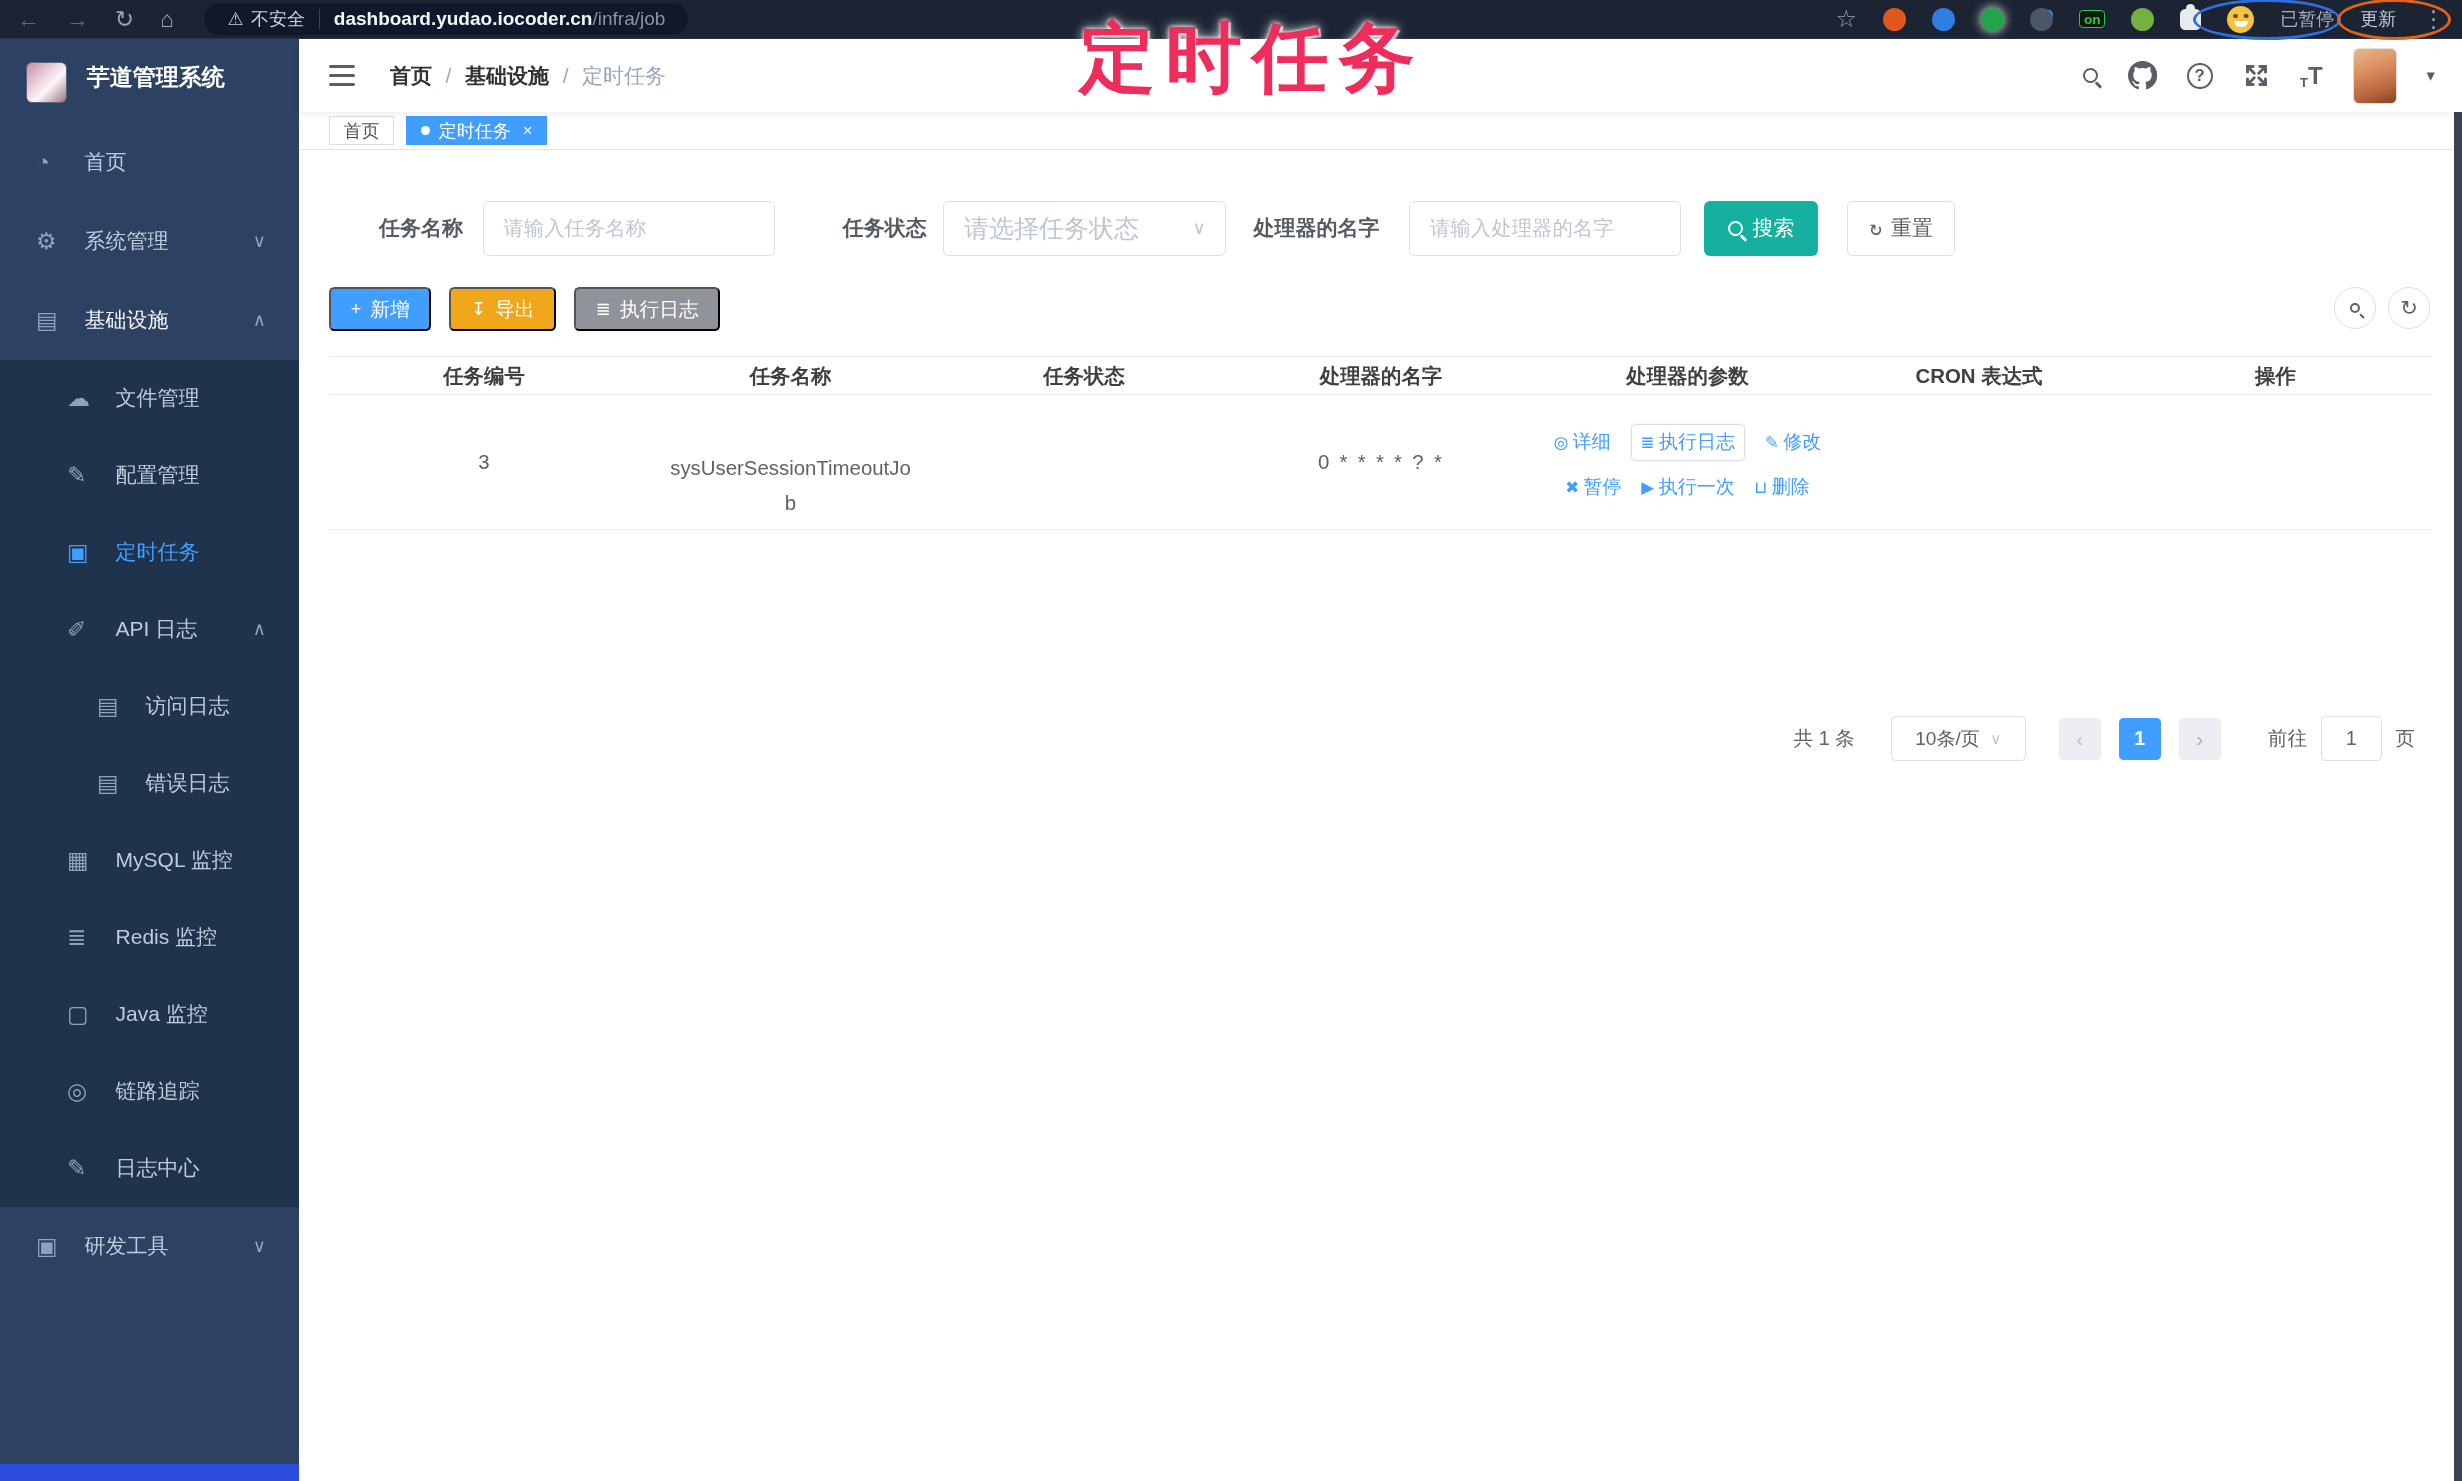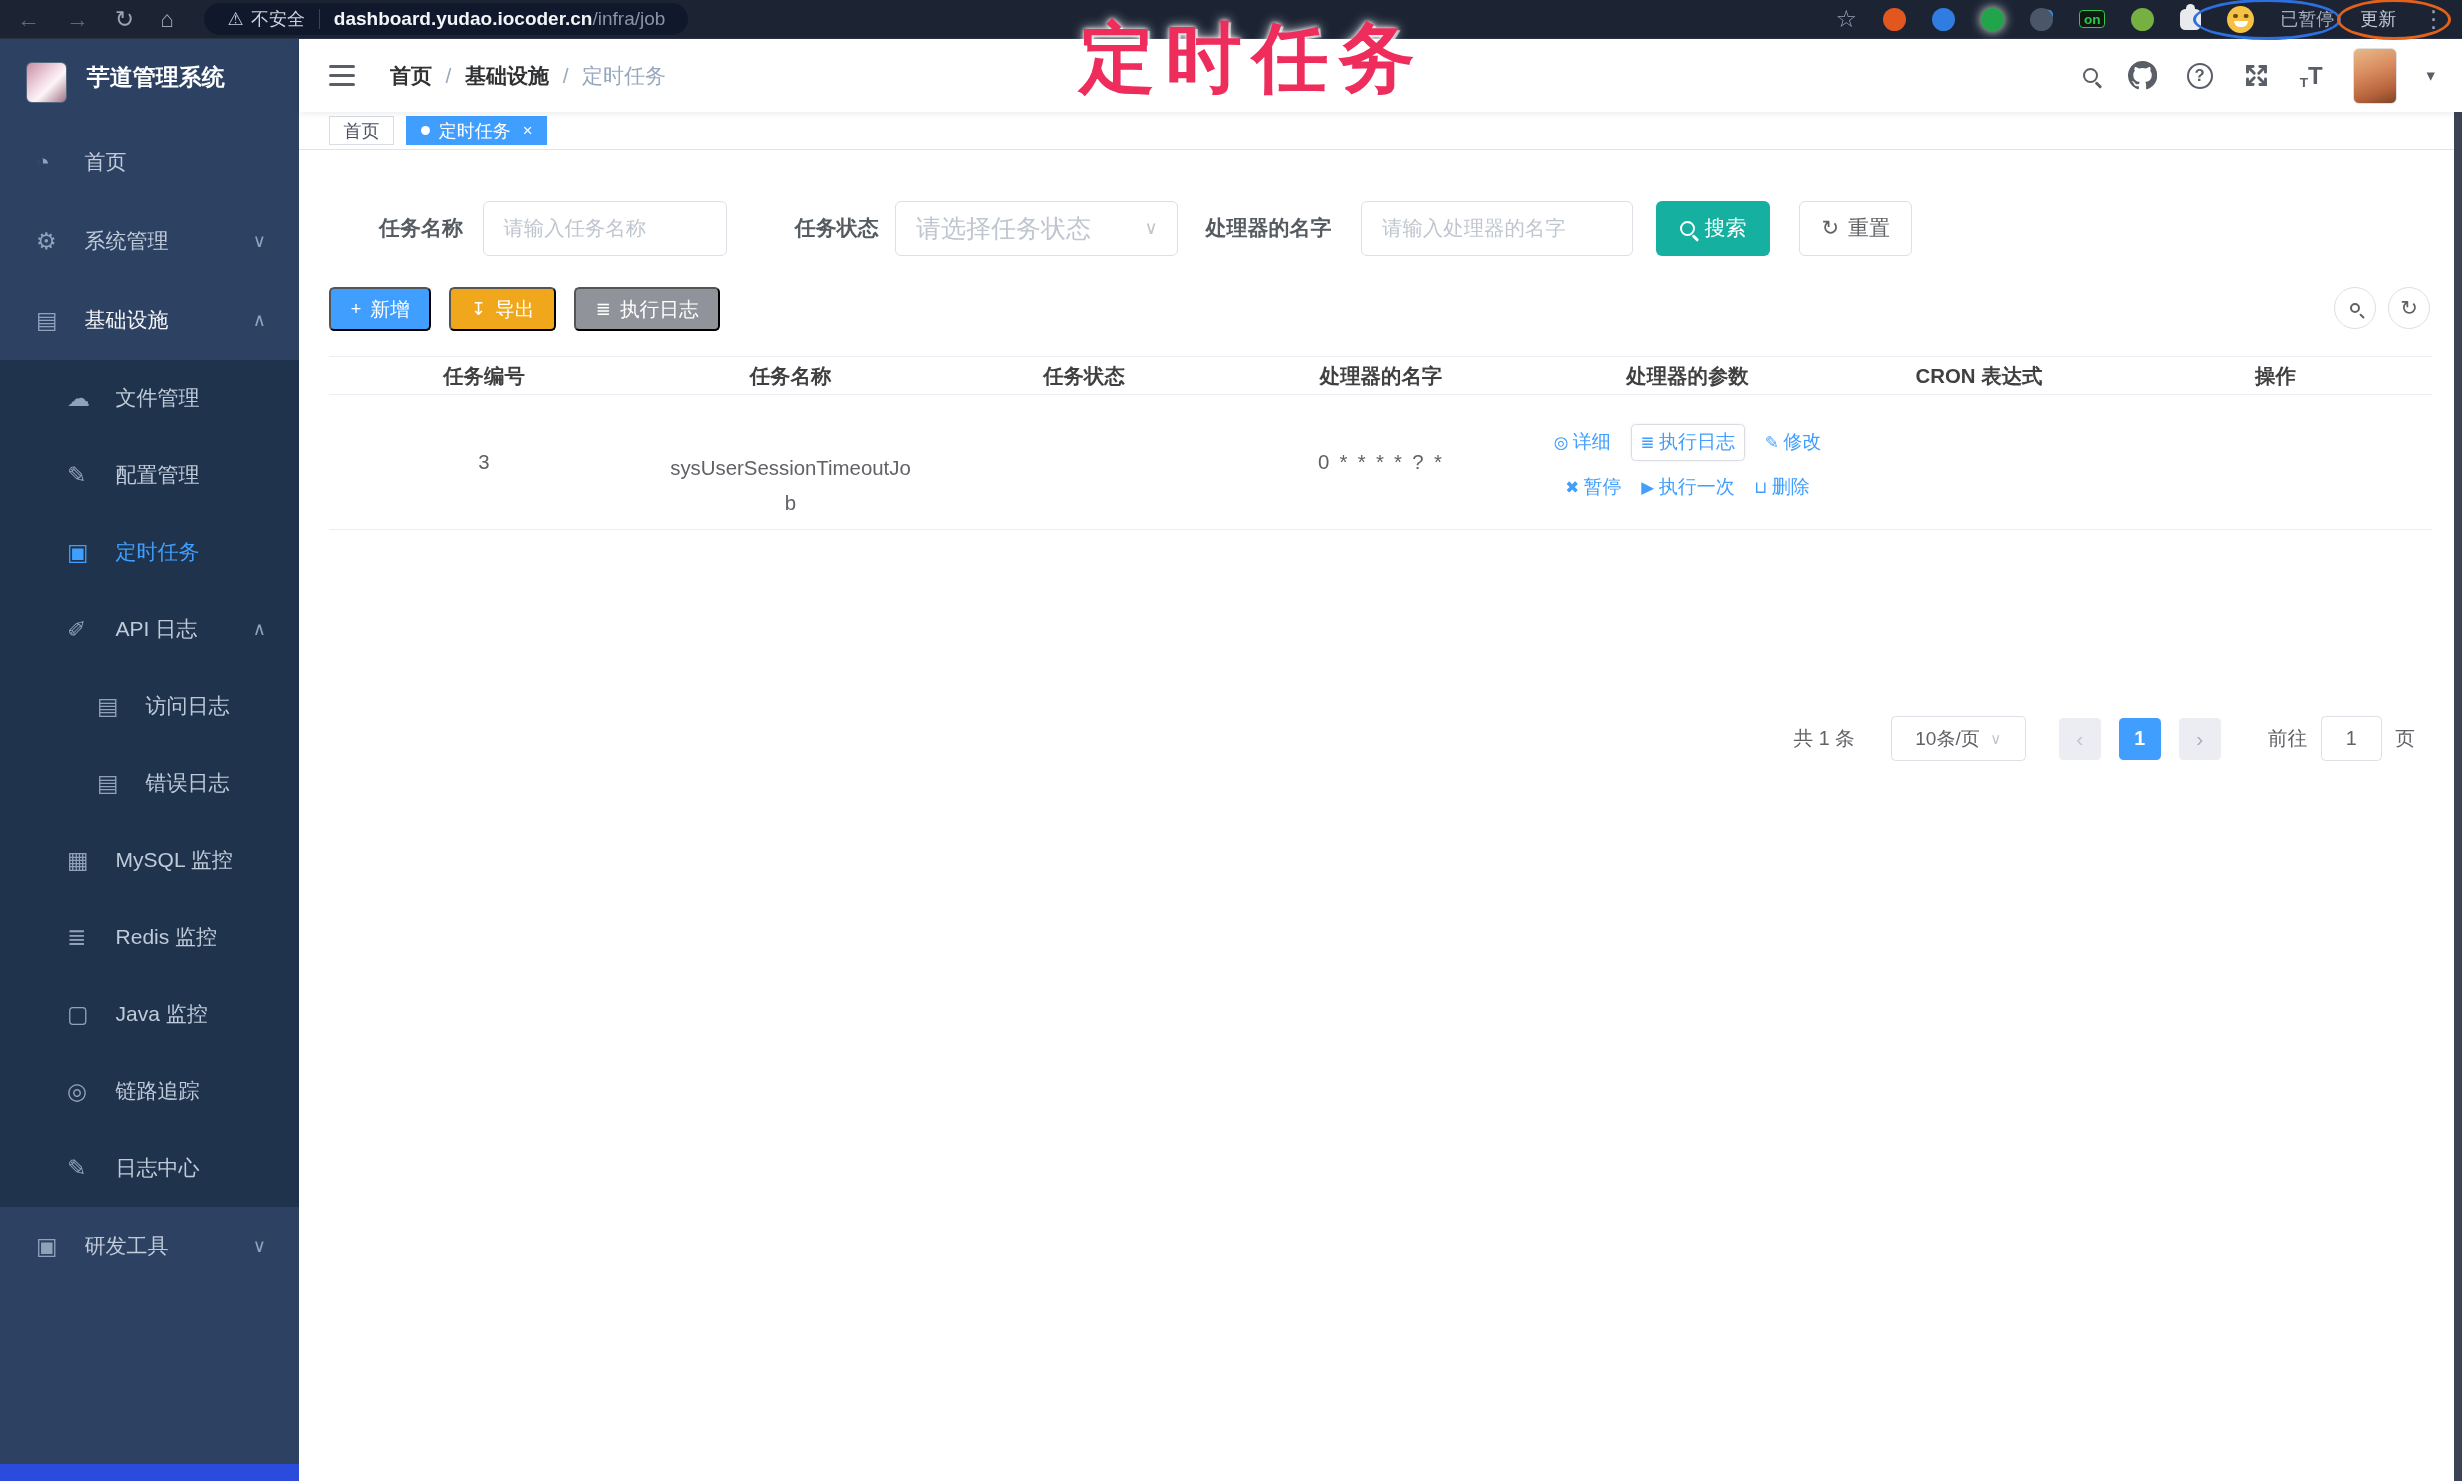--- a/index.html
+++ b/index.html
@@ -100,21 +100,21 @@
   
   .filter-row { position:absolute; left:80px; top:50px; height:56px; display:flex; align-items:center; }
   .f-label { font-size:21px; font-weight:bold; color:#555b61; white-space:nowrap; }
   .f-input { height:55px; border:1.5px solid #dcdfe6; border-radius:6px; background:#fff;
     display:flex; align-items:center; padding:0 19.7px; }
   .f-input .ph { font-size:25px; color:#bfc6cf; }
   .f-input input { border:none; outline:none; font-size:20.4px; color:#606266; width:100%; background:transparent; }
   .f-input input::placeholder { color:#bfc6cf; }
   .sel-caret { margin-left:auto; color:#c0c4cc; font-size:18px; }
   .btn { display:flex; align-items:center; gap:9px; border-radius:6px;
-    font-size:21px; cursor:pointer; border:1.5px solid transparent; }
+    font-size:21px; cursor:pointer; border:1.5px solid transparent;font-family:Liberation Mono, monospace; }
   .btn-search { background:#16b0a0; color:#fff; height:55px; padding:0 23px; }
   .btn-reset { background:#fff; color:#606266; border-color:#dcdfe6; height:55px; padding:0 21px; }
 
   
   .toolbar { position:absolute; left:30px; top:137px; display:flex; gap:18px; }
   .tbtn { height:44px; border-radius:5.3px; display:flex; align-items:center; gap:9px;
     padding:0 19.7px; font-size:19.7px; color:#fff; cursor:pointer; }
   .tbtn-add { background:#409eff; }
   .tbtn-export { background:#f0a71c; }
   .tbtn-log { background:#909399; }
@@ -325,21 +325,21 @@
       <span>定时任务</span>
       <span class="tag-close">×</span>
     </span>
   </div>
 
   <div class="content">
 
     <div class="filter-row">
       <span class="f-label">任务名称</span>
       <span style="width:19.7px"></span>
-      <div class="f-input" style="width:244px">
+      <div class="f-input" style="width:292px">
         <input placeholder="请输入任务名称" style="">
       </div>
       <span style="width:68px"></span>
       <span class="f-label">任务状态</span>
       <span style="width:16.7px"></span>
       <div class="f-input" style="width:283px">
         <span class="ph">请选择任务状态</span>
         <span class="sel-caret">∨</span>
       </div>
       <span style="width:27px"></span>

